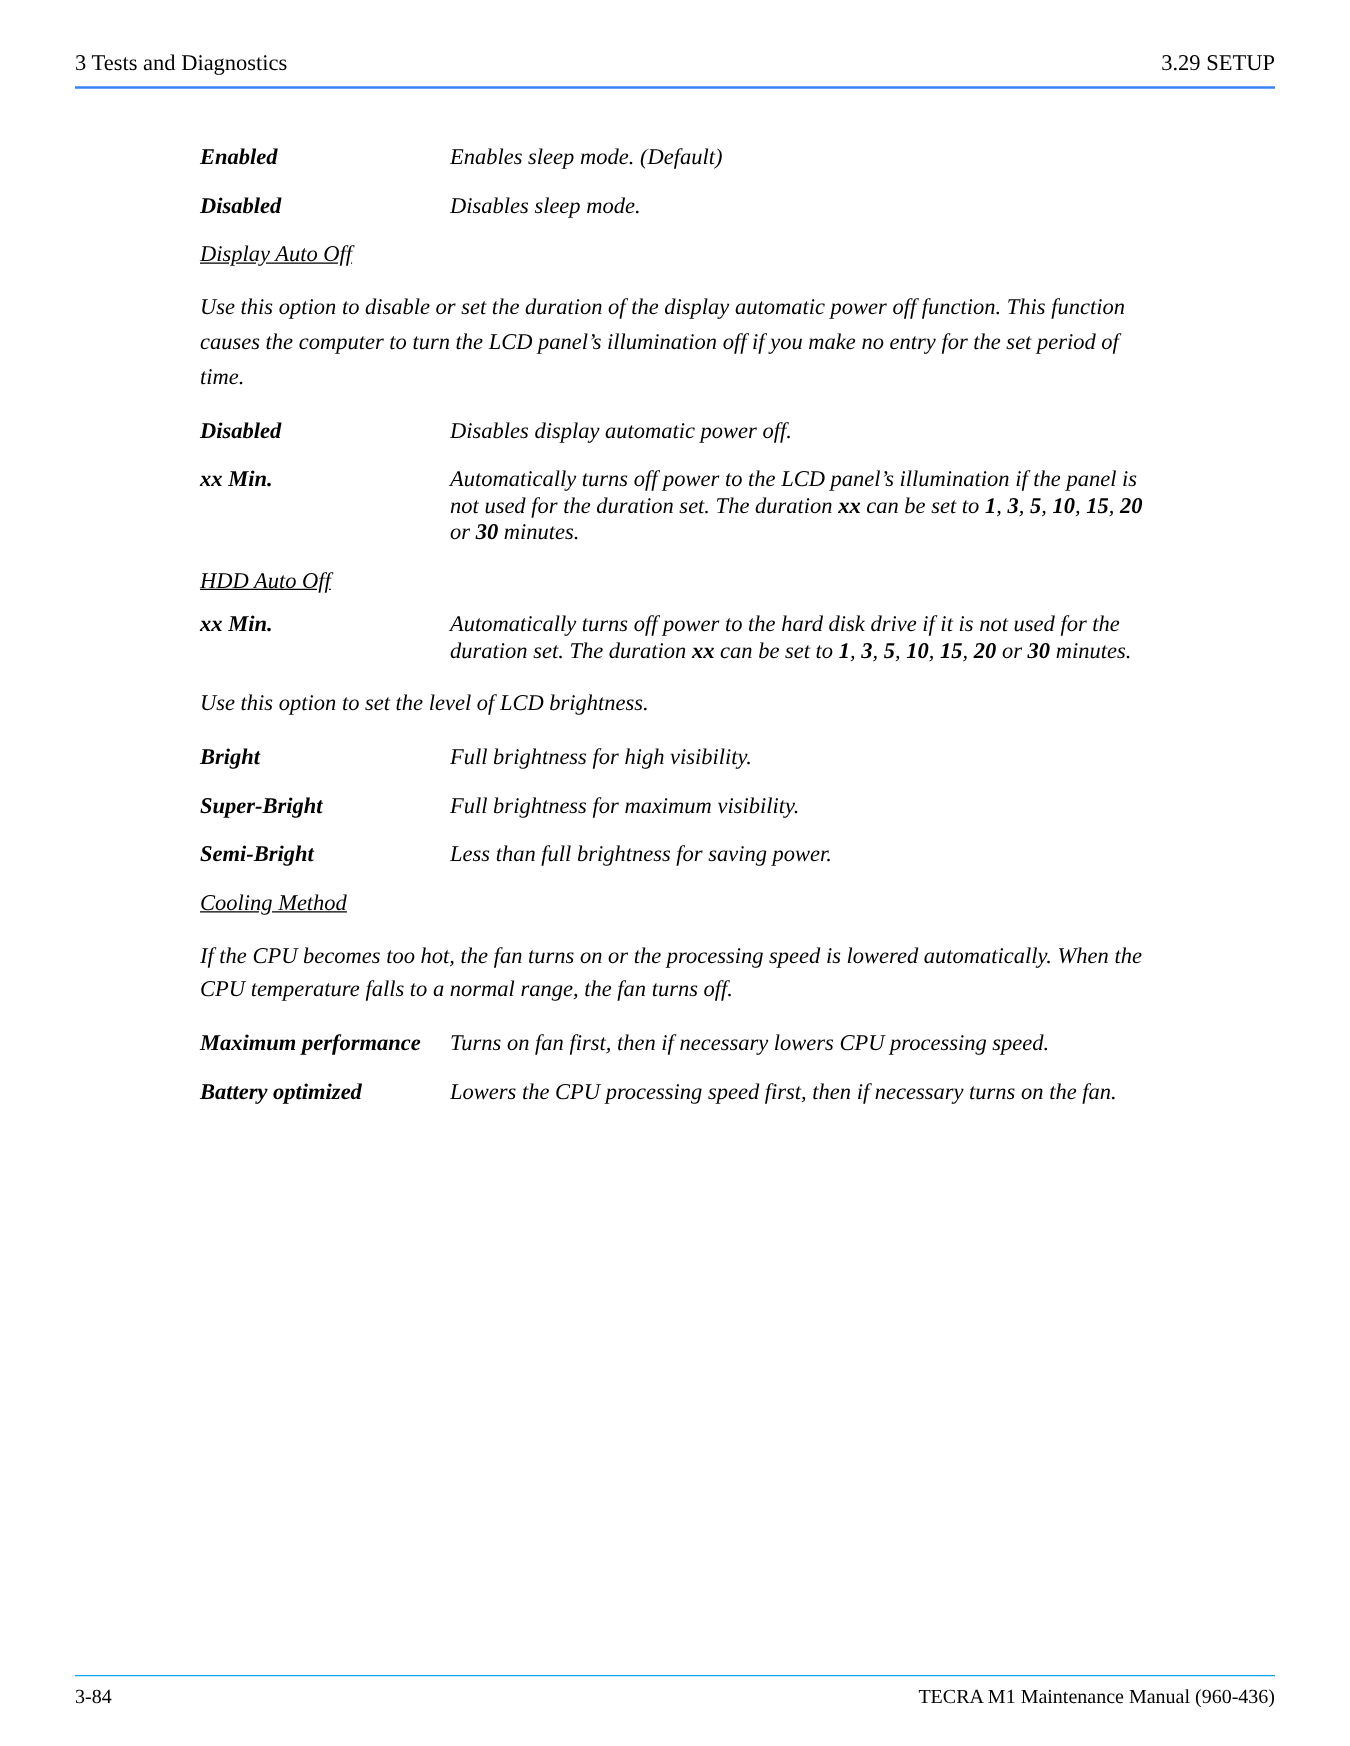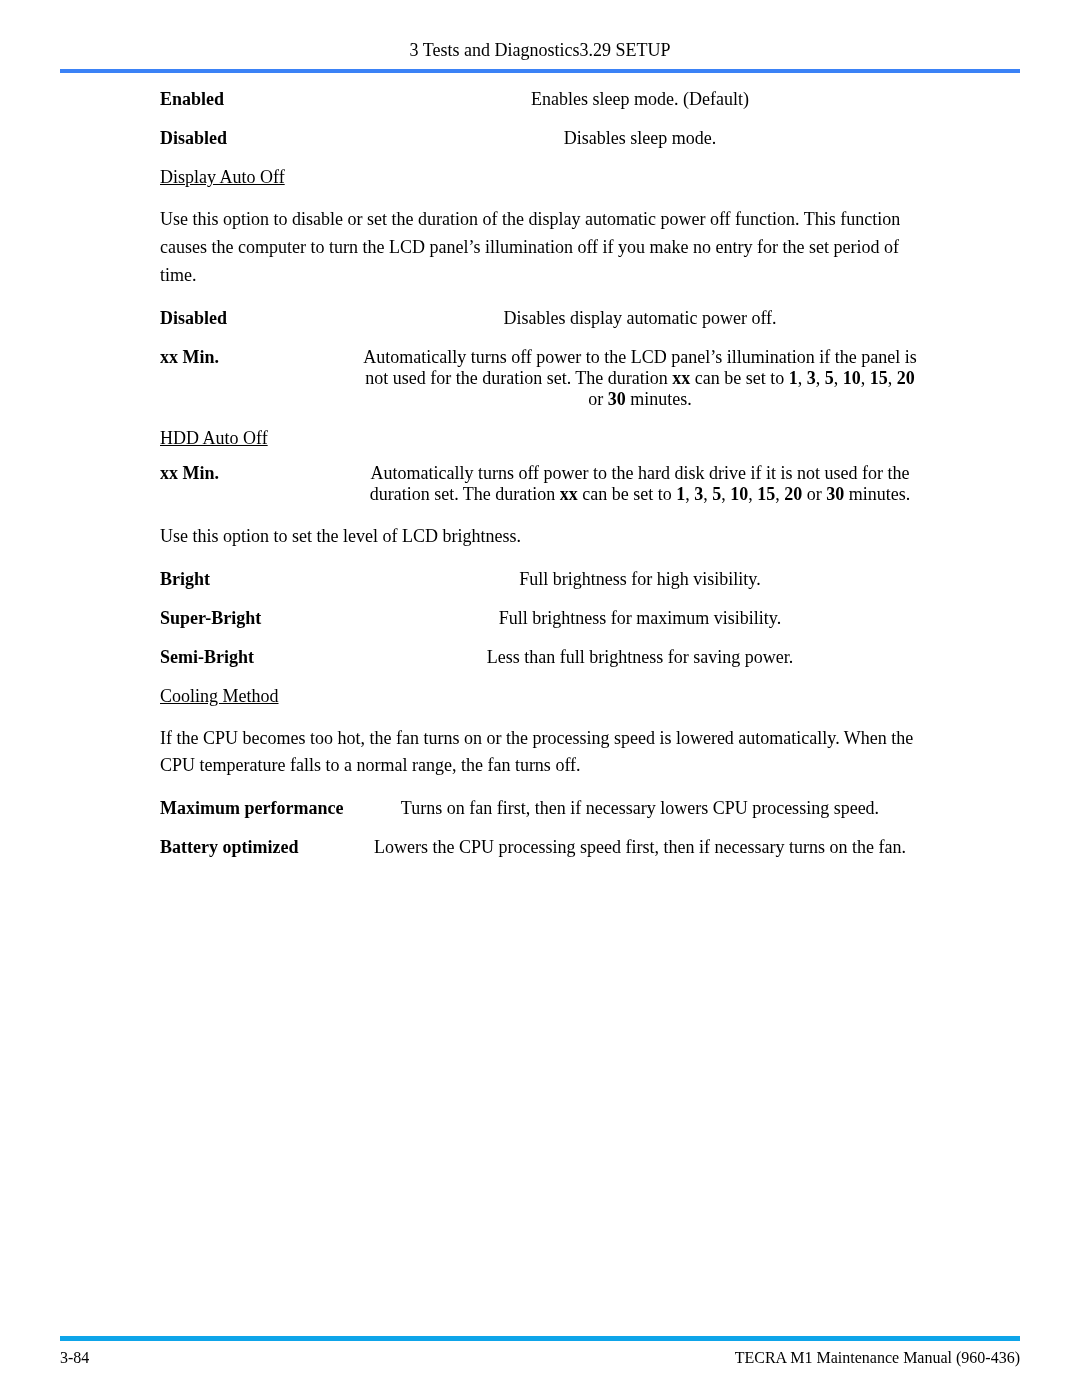--- a/index.html
+++ b/index.html
@@ -20,46 +20,46 @@
 
     .page-container {
       width: 100%;
       min-height: 1397px;
       padding: 40px 60px 60px 60px;
       position: relative;
     }
 
     .header {
       display: flex;
-      justify-content: center;
+      justify-content: space-between;
       align-items: center;
-      border-bottom: 4px solid #3b82f6;
+      border-bottom: 2px solid #3b82f6;
       padding-bottom: 8px;
-      margin-bottom: 16px;
+      margin-bottom: 44px;
     }
 
     .content {
       padding: 0 100px;
+      font-style: italic;
     }
 
     .definition-row {
       display: flex;
       margin-bottom: 18px;
       align-items: flex-start;
     }
 
     .def-term {
       font-weight: bold;
       min-width: 200px;
       flex-shrink: 0;
     }
 
     .def-desc {
       flex: 1;
-      text-align: center;
     }
 
     .section-heading {
       text-decoration: underline;
       margin-bottom: 14px;
       font-size: 18px;
     }
 
     .section-para {
       margin-bottom: 18px;
@@ -68,21 +68,21 @@
     }
 
     .footer {
       position: absolute;
       bottom: 30px;
       left: 60px;
       right: 60px;
       display: flex;
       justify-content: space-between;
       font-size: 16px;
-      border-top: 5px solid #0ea5e9;
+      border-top: 1px solid #0ea5e9;
       padding-top: 8px;
     }
   </style>
 </head>
 <body>
 
 <div class="page-container">
 
   <div class="header">
     <span>3   Tests and Diagnostics</span>

